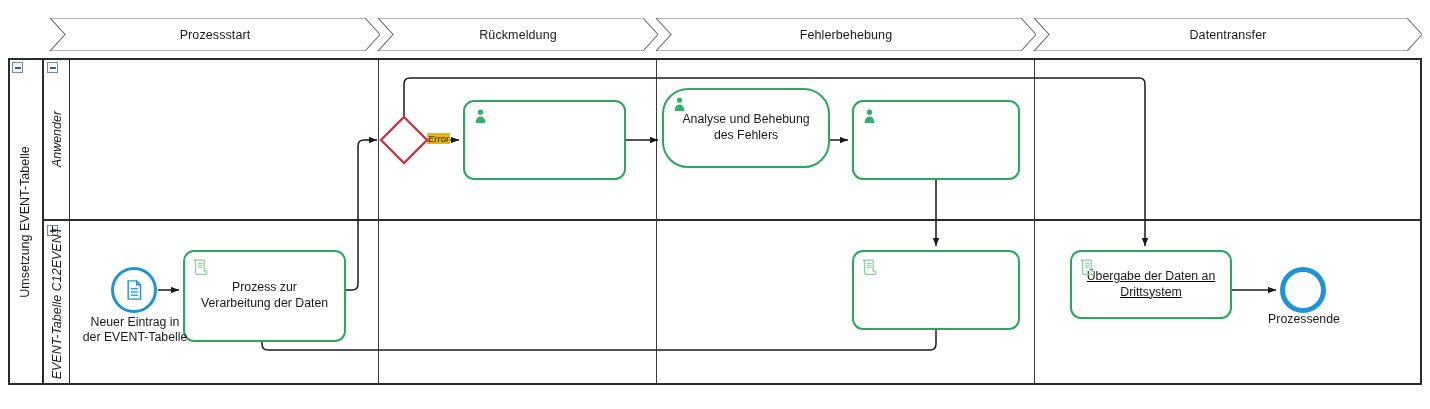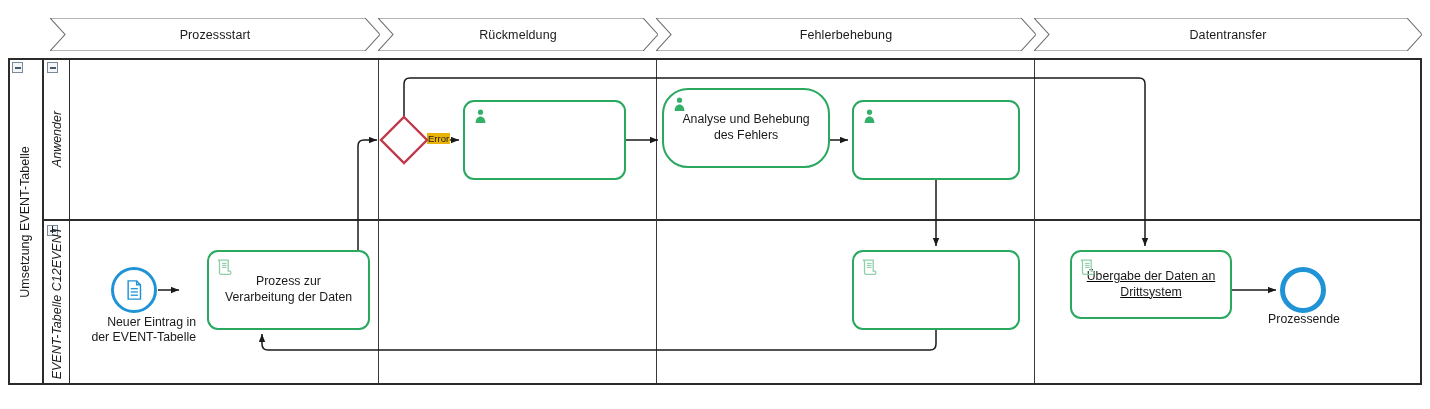--- a/index.html
+++ b/index.html
@@ -50,21 +50,21 @@
   .event.start{border:3px solid #1f93d6;}
   .event.end{border:5px solid #1f93d6;}
   .ev-label{position:absolute;text-align:center;font-size:12.3px;color:#1a1a1a;
         line-height:1.25;white-space:pre-line;}
 
   
   .gateway{position:absolute;}
 
   
   #flows{position:absolute;left:0;top:0;width:1430px;height:409px;pointer-events:none;}
-  .flow-label{position:absolute;font-size:9.5px;color:#1a1a1a;background:#eab308;padding:0 1px;}
+  .flow-label{position:absolute;font-size:9.5px;color:#1a1a1a;background:#eab308;padding:0 1px;font-style:italic;}
 </style>
 </head>
 <body>
 
 <div id="canvas">
 
   <div id="phases">
       <div class="phase" style="left: 50px; width: 330px;">
         <svg width="330" height="33">
           <polygon points="0,0 315,0 330,16.5 315,33 0,33 15,16.5" fill="#ffffff" stroke="#6b6b6b" stroke-width="1.1"></polygon>
@@ -135,21 +135,21 @@
         <path d="M 404 117 L 404 84 Q 404 78 410 78 L 1139 78 Q 1145 78 1145 84 L 1145 246" fill="none" stroke="#1a1a1a" stroke-width="1.5" marker-end="url(#ah)"></path>
         <path d="M 936 330 L 936 344 Q 936 350 930 350 L 268 350 Q 262 350 262 344 L 262 334" fill="none" stroke="#1a1a1a" stroke-width="1.5" marker-end="url(#ah)"></path>
         <path d="M 1224 290 L 1276 290" fill="none" stroke="#1a1a1a" stroke-width="1.5" marker-end="url(#ah)"></path>
       </g>
   </svg>
   <div id="flow-labels">
       <div class="flow-label" style="left: 427px; top: 133px;">Error</div>
     </div>
 
   <div id="tasks">
-      <div class="task" style="left: 183px; top: 250px; width: 163px; height: 80px; border-color: rgb(42, 168, 96); margin-left: 24px;">
+      <div class="task" style="left: 183px; top: 250px; width: 163px; height: 92px; border-color: rgb(42, 168, 96);">
         <div class="marker"><svg viewBox="0 0 17 17" width="17" height="17">
             <g fill="none" stroke="#8fcfa8" stroke-width="1.3">
               <path d="M4 2.2 h8.2 v11 h1.6 a1.7 1.7 0 0 1 0 3.2 H5.2 a1.7 1.7 0 0 1 -1.7 -1.7 V3.9 a1.7 1.7 0 0 0 -1.7 -1.7 Z"></path>
               <line x1="6" x2="10.6" y1="5.4" y2="5.4" stroke-width="1.1"></line>
               <line x1="6" x2="10.6" y1="7.4" y2="7.4" stroke-width="1.1"></line>
               <line x1="6" x2="10.6" y1="9.4" y2="9.4" stroke-width="1.1"></line>
             </g>
           </svg></div>
         <div class="task-label">Prozess zur
 Verarbeitung der Daten</div>
@@ -207,19 +207,19 @@
         <svg viewBox="0 0 40 40" style="position: absolute; left: 50%; top: 50%; transform: translate(-50%, -50%); width: 26px; height: 26px;">
           <g fill="none" stroke="#1f93d6" stroke-width="2.2">
             <path d="M11 6 h13 l6 6 v22 h-19 z"></path>
             <path d="M24 6 v6 h6"></path>
             <line x1="15" x2="26" y1="18" y2="18" stroke-width="2"></line>
             <line x1="15" x2="26" y1="23" y2="23" stroke-width="2"></line>
             <line x1="15" x2="26" y1="28" y2="28" stroke-width="2"></line>
           </g>
         </svg>
       </div>
-      <div class="ev-label" style="left: 74px; top: 315px; width: 122px; text-align: right;">Neuer Eintrag in
+      <div class="ev-label" style="left: 74px; top: 315px; width: 122px;">Neuer Eintrag in
 der EVENT-Tabelle</div>
       <div class="event end" style="left: 1280px; top: 267px; width: 46px; height: 46px; border-color: rgb(31, 147, 214);"></div>
       <div class="ev-label" style="left: 1248px; top: 312px; width: 112px;">Prozessende</div>
     </div>
 
 </div>
 
 </body></html>

